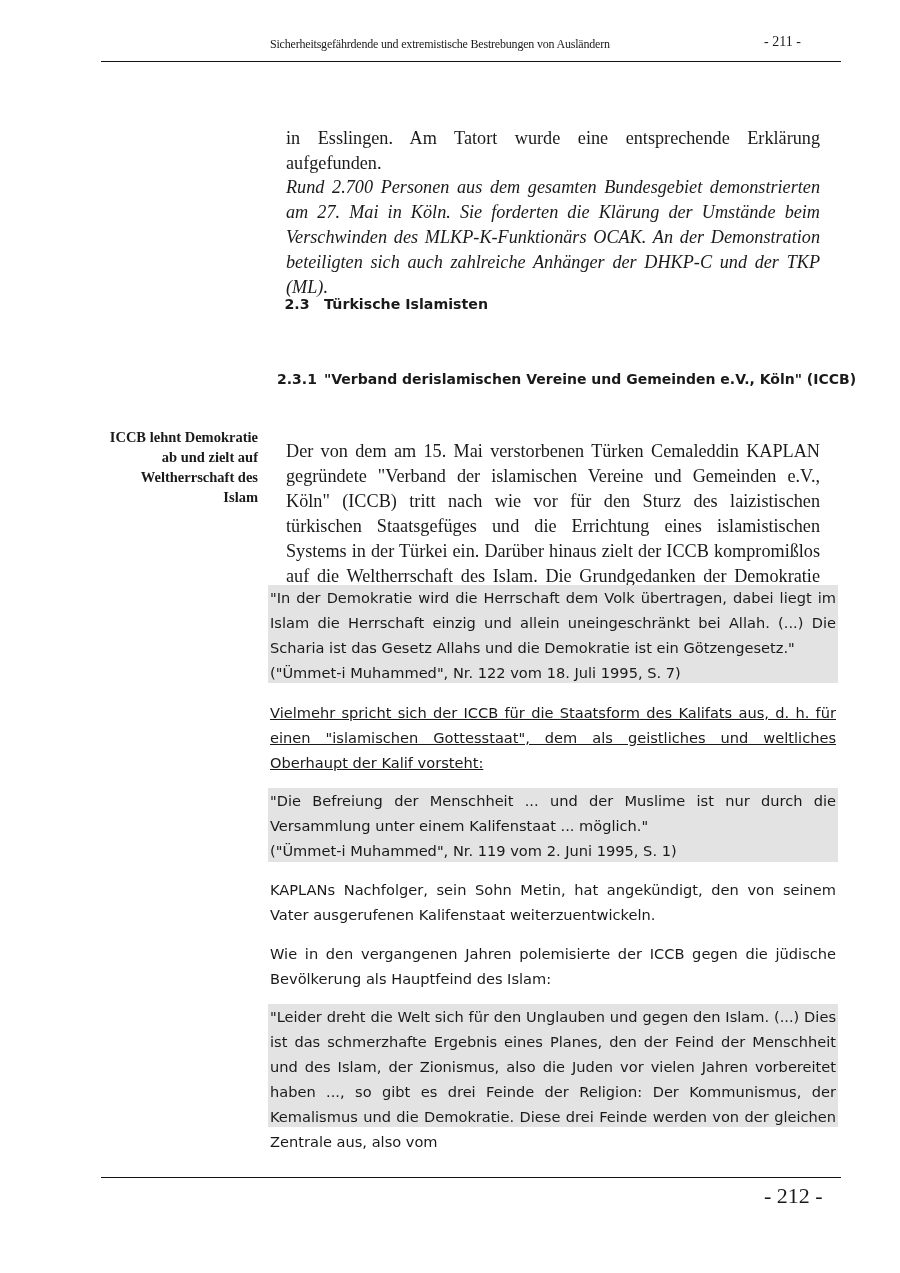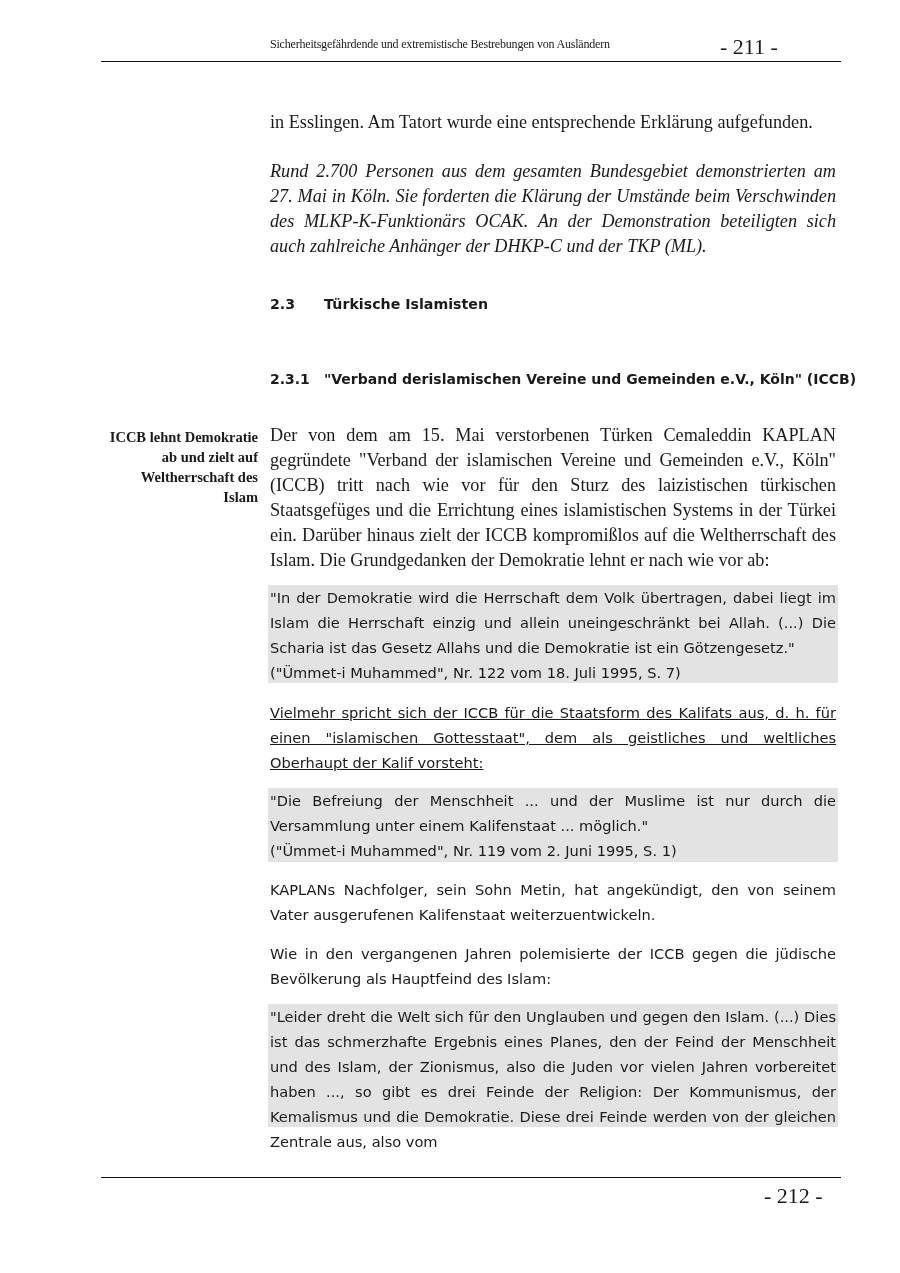--- a/index.html
+++ b/index.html
@@ -2,27 +2,27 @@
 <html><head>
 <meta charset="utf-8">
 <style>
   html, body { margin:0; padding:0; background:#ffffff; }
   body { width:900px; height:1273px; position:relative; overflow:hidden; color:#1a1a1a; }
   .serif { font-family: "Liberation Serif", "DejaVu Serif", serif; }
   .sans { font-family: "DejaVu Sans", "Liberation Sans", sans-serif; }
   .abs { position:absolute; }
 
   .header-title { left:270px; top:37px; font-size:12px; letter-spacing:-0.2px; }
-  .header-page { left:720px; top:34px; font-size:22px; }
+  .header-page { left:764px; top:34px; font-size:14px; }
   .rule { left:101px; width:740px; height:0; border-top:1.3px solid #111; }
 
   .body-text { left:270px; width:566px; font-size:18.2px; line-height:25px; text-align:justify; }
-  .body-text p { margin:0; }
+  .body-text p { margin:16px; }
 
-  .h2 { left:270px; font-size:14.2px; font-weight:bold; }
+  .h2 { left:270px; font-size:14.2px; font-weight:bold;text-align:center; }
   .h2 .num { display:inline-block; width:54px; }
 
   .margin-note { left:108px; top:427px; width:150px; font-size:14.5px; line-height:20px; font-weight:bold;text-align:right; }
 
   .sans-text { left:270px; width:566px; font-size:14.6px; line-height:25px; text-align:justify; }
   .sans-text p { margin:0; }
   .quote { background:#e3e3e3; left:268px; width:570px; padding:0 2px; box-sizing:border-box; }
   .quote p { margin:0; }
 
   .footer-page { left:764px; top:1183px; font-size:22px; }

